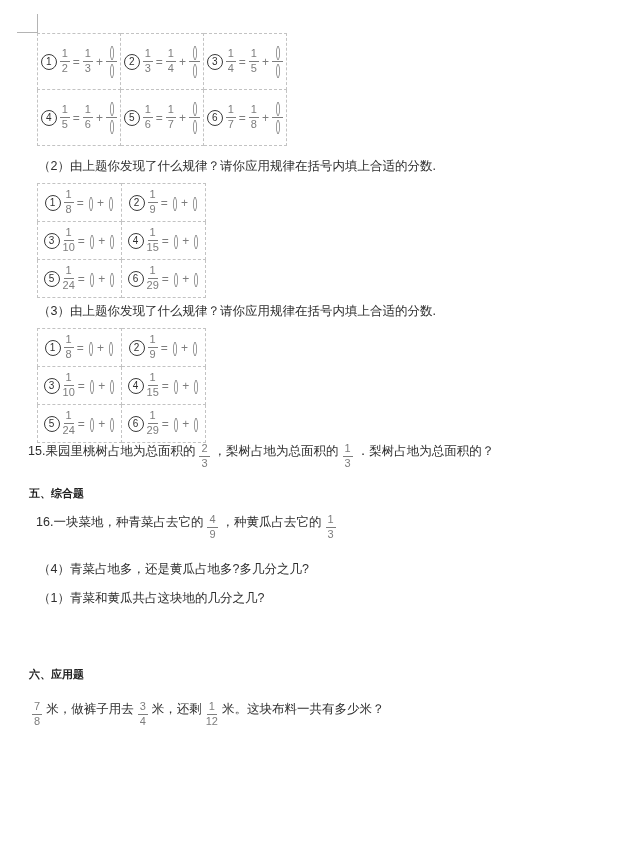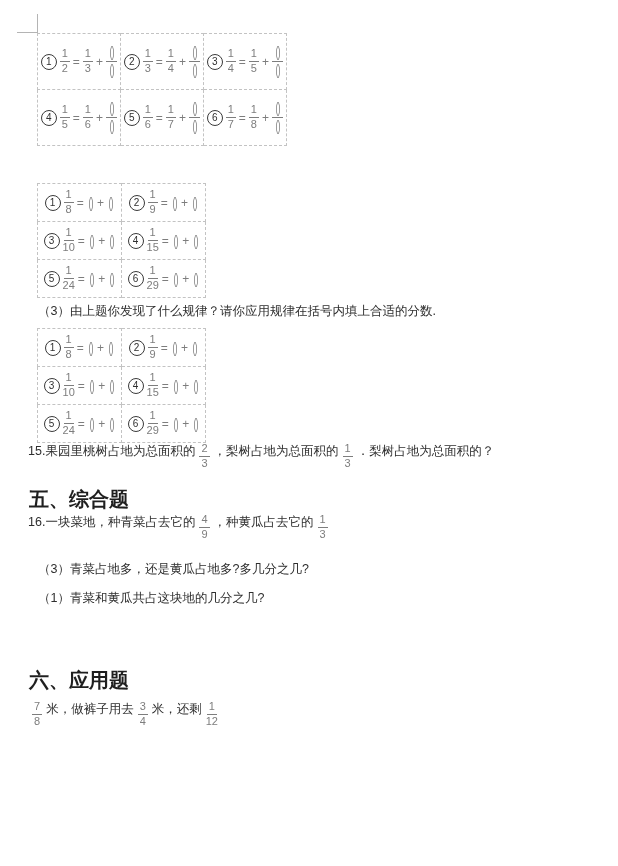--- a/index.html
+++ b/index.html
@@ -27,21 +27,21 @@
           flex:0 0 auto; }
   .frac { display:inline-flex; flex-direction:column; align-items:center;
           line-height:1.05; font-size:11px; color:#7d7d7d; }
   .frac .fn { padding:0 2px 1px; border-bottom:1px solid #7d7d7d; }
   .frac .fd { padding-top:1px; }
   .pp { display:inline-block; transform:scaleX(.6); font-size:14px;
         letter-spacing:-1px; color:#7d7d7d; }
   .op { font-size:12px; color:#7d7d7d; }
 
   .prompt { font-size:12.5px; white-space:nowrap; color:#2e2e2e; }
-  .sec { font-size:20px; font-weight:bold; color:#1f1f1f; white-space:nowrap; }
+  .sec { font-size:11px; font-weight:bold; color:#1f1f1f; white-space:nowrap; }
   .line { display:flex; font-size:12.5px; white-space:nowrap;
           color:#2e2e2e; height:32px; }
   .line .frac { margin:0 4px; font-size:11px; }
 </style>
 </head>
 <body>
 
 <div class="page">
 
   <div class="abs anchor-v"></div>
@@ -163,20 +163,21 @@
           <span class="frac">
                 <span class="fn"><span class="pp">()</span></span>
                 <span class="fd"><span class="pp">()</span></span>
               </span>
         </div>
       </td>
     </tr>
   </tbody>
     </table>
 
+  <div class="abs prompt" style="left:38px; top:158px;">（2）由上题你发现了什么规律？请你应用规律在括号内填上合适的分数.</div>
 
   <table class="abs t23" style="left:37px; top:183px;">
     <tbody>
         <tr>
       <td>
         <div class="eq">
           <span class="circ">1</span>
           <span class="frac">
                 <span class="fn">1</span>
                 <span class="fd">8</span>
@@ -360,48 +361,49 @@
     <span>，梨树占地为总面积的</span>
     <span class="frac">
         <span class="fn">1</span>
         <span class="fd">3</span>
       </span>
     <span>．梨树占地为总面积的？</span>
   </div>
 
   <div class="abs sec" style="left:29px; top:486px;">五、综合题</div>
 
-  <div class="abs line" style="left:28px; top:514px;">
+  <div class="abs line" style="left:36px; top:514px;">
     <span>16.一块菜地，种青菜占去它的</span>
     <span class="frac">
         <span class="fn">4</span>
         <span class="fd">9</span>
       </span>
     <span>，种黄瓜占去它的</span>
     <span class="frac">
         <span class="fn">1</span>
         <span class="fd">3</span>
       </span>
   </div>
 
-  <div class="abs prompt" style="left:38px; top:561px;">（3）青菜占地多，还是黄瓜占地多?多几分之几?</div>
+  <div class="abs prompt" style="left:38px; top:561px;">（4）青菜占地多，还是黄瓜占地多?多几分之几?</div>
   <div class="abs prompt" style="left:38px; top:590px;">（1）青菜和黄瓜共占这块地的几分之几?</div>
 
   <div class="abs sec" style="left:29px; top:667px;">六、应用题</div>
 
   <div class="abs line" style="left:28px; top:701px;">
     <span class="frac">
         <span class="fn">7</span>
         <span class="fd">8</span>
       </span>
     <span>米，做裤子用去</span>
     <span class="frac">
         <span class="fn">3</span>
         <span class="fd">4</span>
       </span>
     <span>米，还剩</span>
     <span class="frac">
         <span class="fn">1</span>
         <span class="fd">12</span>
       </span>
+    <span>米。这块布料一共有多少米？</span>
   </div>
 
 </div>
 
 </body></html>

